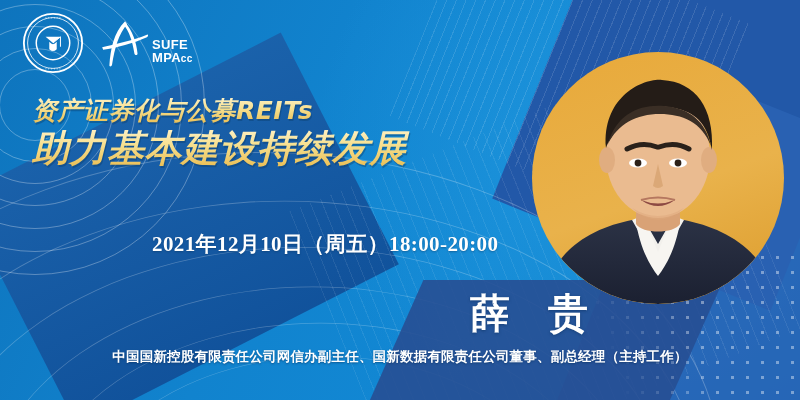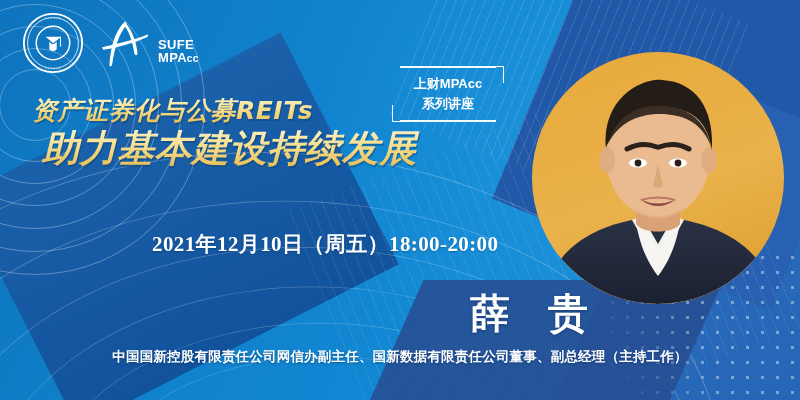--- a/index.html
+++ b/index.html
@@ -89,21 +89,21 @@
 
   
   .wedge-foot{
     position:absolute;left:390px;bottom:-30px;width:300px;height:150px;
     background:#274f93;transform:skewX(-24deg);opacity:.9;
   }
 
   
   .logos{position:absolute;left:22px;top:12px;display:flex;align-items:center;gap:14px;}
   .seal{width:62px;height:62px;}
-  .sufe{display:flex;align-items:flex-end;gap:8px;}
+  .sufe{display:flex;align-items:flex-end;gap:2px;}
   .sufe-mark{width:52px;height:52px;}
   .sufe-text{
     color:#ffffff;line-height:1.05;font-weight:700;letter-spacing:.3px;
     font-family:"Liberation Sans",sans-serif;padding-bottom:4px;
   }
   .sufe-text .l1{font-size:13px;display:block;}
   .sufe-text .l2{font-size:13px;display:block;text-align:center;}
   .sufe-text .l2 small{font-size:10px;}
 
   
@@ -122,21 +122,21 @@
   
   .title-wrap{position:absolute;left:32px;top:96px;width:470px;}
   .tline{
     font-family:"DejaVu Sans","Liberation Sans",sans-serif;
     font-weight:900;font-style:italic;letter-spacing:.5px;white-space:nowrap;
     background:linear-gradient(180deg,#fdf3cf 0%,#f7e08f 42%,#e8b94b 100%);
     -webkit-background-clip:text;background-clip:text;color:transparent;
     filter:drop-shadow(1px 2px 0 rgba(10,60,105,.40));
   }
   .tline1{font-size:25px;line-height:1.18;}
-  .tline2{font-size:37px;line-height:1.22;margin-left:10px;font-style:italic;}
+  .tline2{font-size:37px;line-height:1.22;font-style:italic;}
 
   
   .date{
     position:absolute;left:152px;top:230px;
     color:#ffffff;font-family:"Liberation Serif","DejaVu Serif",serif;
     font-weight:700;font-size:21px;letter-spacing:.4px;white-space:nowrap;
     text-shadow:0 1px 2px rgba(8,50,92,.45);
   }
 
   
@@ -217,28 +217,20 @@
           <path d="M8 58 C34 52 70 44 94 34 C97 33 97 38 94 39 C70 50 34 60 10 63 Z" fill="#ffffff"></path>
         </svg>
       </span>
       <span class="sufe-text">
         <span class="l1">SUFE</span>
         <span class="l2"><span>MPA</span><small>cc</small></span>
       </span>
     </span>
   </div>
 
-  <div class="badge">
-    <span class="line"></span>
-    <span class="line b"></span>
-    <span class="bk tr"></span>
-    <span class="bk bl"></span>
-    <span>上财MPAcc</span>
-    <span>系列讲座</span>
-  </div>
 
   <div class="title-wrap">
     <div class="tline tline1">资产证券化与公募REITs</div>
     <div class="tline tline2">助力基本建设持续发展</div>
   </div>
 
   <div class="date">2021年12月10日（周五）18:00-20:00</div>
 
   <div class="portrait">
     <svg viewBox="0 0 252 252" aria-hidden="true">

